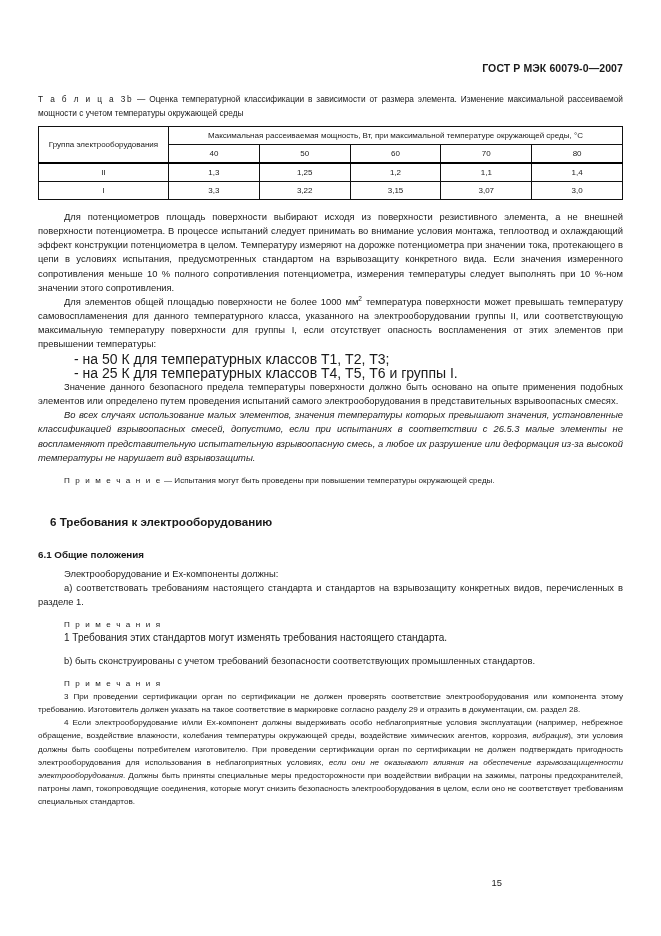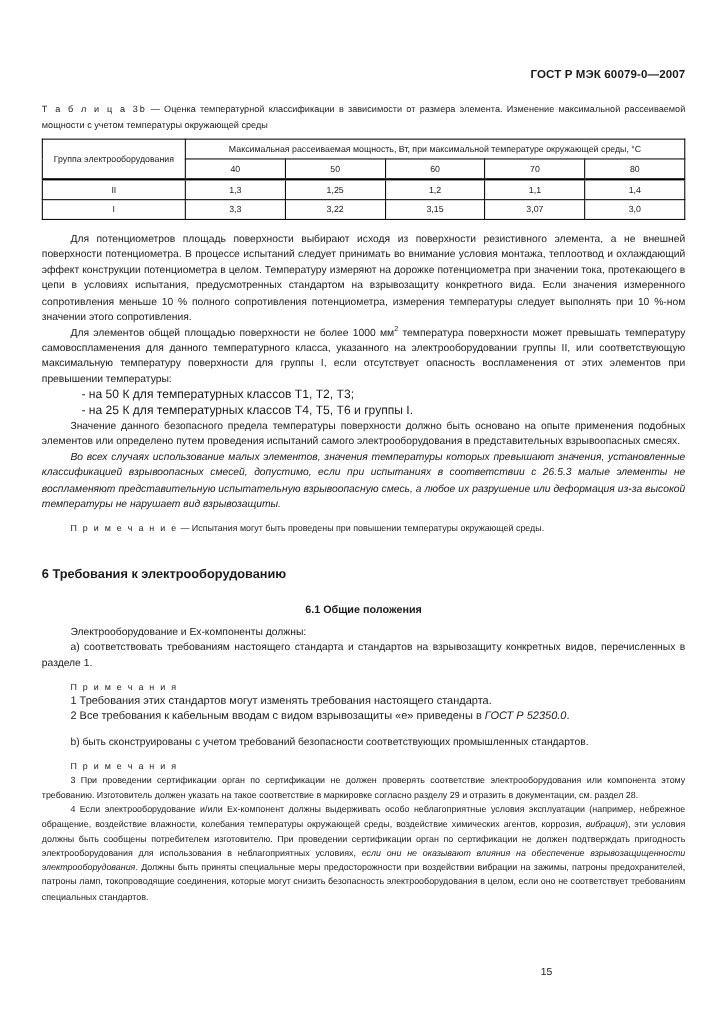--- a/index.html
+++ b/index.html
@@ -92,21 +92,21 @@
   p.ind {
     text-indent: 26px;
   }
   p.first {
     margin-top: 10px;
   }
   p.ital {
     font-style: italic;
   }
   .dash-item {
-    font-size: 11px;
+    font-size: 14px;
     line-height: 14.15px;
     margin: 0;
     padding-left: 48px;
     text-indent: -12px;
   }
   .note-block {
     margin-top: 9px;
     margin-bottom: 9px;
   }
   .note-title {
@@ -137,31 +137,31 @@
     padding-left: 26px;
     margin-top: 9px;
     margin-bottom: 9px;
   }
   .note-single .lbl, .note-title .lbl {
     letter-spacing: 1.6px;
   }
   h2.sec {
     font-size: 11.6px;
     font-weight: bold;
-    margin: 0;
+    margin: 12px;
     padding: 0;
   }
   h3.subsec {
     font-size: 9.8px;
     font-weight: bold;
     margin: 0;
     padding: 0;
   }
   .sec-wrap { margin-top: 28px; }
-  .subsec-wrap { margin-top: 21px; margin-bottom: 7px; text-align: center; }
+  .subsec-wrap { margin-top: 21px; margin-bottom: 7px; }
   .pagenum {
     position: absolute;
     right: 38px;
     bottom: 48px;
     font-size: 9.4px;
   }
   sup { font-size: 6.6px; vertical-align: super; line-height: 0; }
   i { font-style: italic; }
 </style>
 </head>
@@ -227,21 +227,20 @@
     <div class="subsec-wrap">
       <h3 class="subsec">6.1  Общие положения</h3>
     </div>
 
     <p class="ind">Электрооборудование и Ex-компоненты должны:</p>
     <p class="ind">a)  соответствовать требованиям настоящего стандарта и стандартов на взрывозащиту конкретных видов, перечисленных в разделе 1.</p>
 
     <div class="note-block">
       <p class="note-title"><span class="lbl">П р и м е ч а н и я</span></p>
       <p class="note-line">1  Требования этих стандартов могут изменять требования настоящего стандарта.</p>
-      <p class="note-line"><span>2  Все требования к кабельным вводам с видом взрывозащиты «e» приведены в </span><i>ГОСТ Р 52350.0</i><span>.</span></p>
     </div>
 
     <p class="ind">b)  быть сконструированы с учетом требований безопасности соответствующих промышленных стандартов.</p>
 
     <div class="note-block">
       <p class="note-title"><span class="lbl">П р и м е ч а н и я</span></p>
       <p class="note-para">3  При проведении сертификации орган по сертификации не должен проверять соответствие электрооборудования или компонента этому требованию. Изготовитель должен указать на такое соответствие в маркировке согласно разделу 29 и отразить в документации, см. раздел 28.</p>
       <p class="note-para"><span>4  Если электрооборудование и/или Ex-компонент должны выдерживать особо неблагоприятные условия эксплуатации (например, небрежное обращение, воздействие влажности, колебания температуры окружающей среды, воздействие химических агентов, коррозия, </span><i>вибрация</i><span>), эти условия должны быть сообщены потребителем изготовителю. При проведении сертификации орган по сертификации не должен подтверждать пригодность электрооборудования для использования в неблагоприятных условиях, </span><i>если они не оказывают влияния на обеспечение взрывозащищенности электрооборудования</i><span>. Должны быть приняты специальные меры предосторожности при воздействии вибрации на зажимы, патроны предохранителей, патроны ламп, токопроводящие соединения, которые могут снизить безопасность электрооборудования в целом, если оно не соответствует требованиям специальных стандартов.</span></p>
     </div>
 

